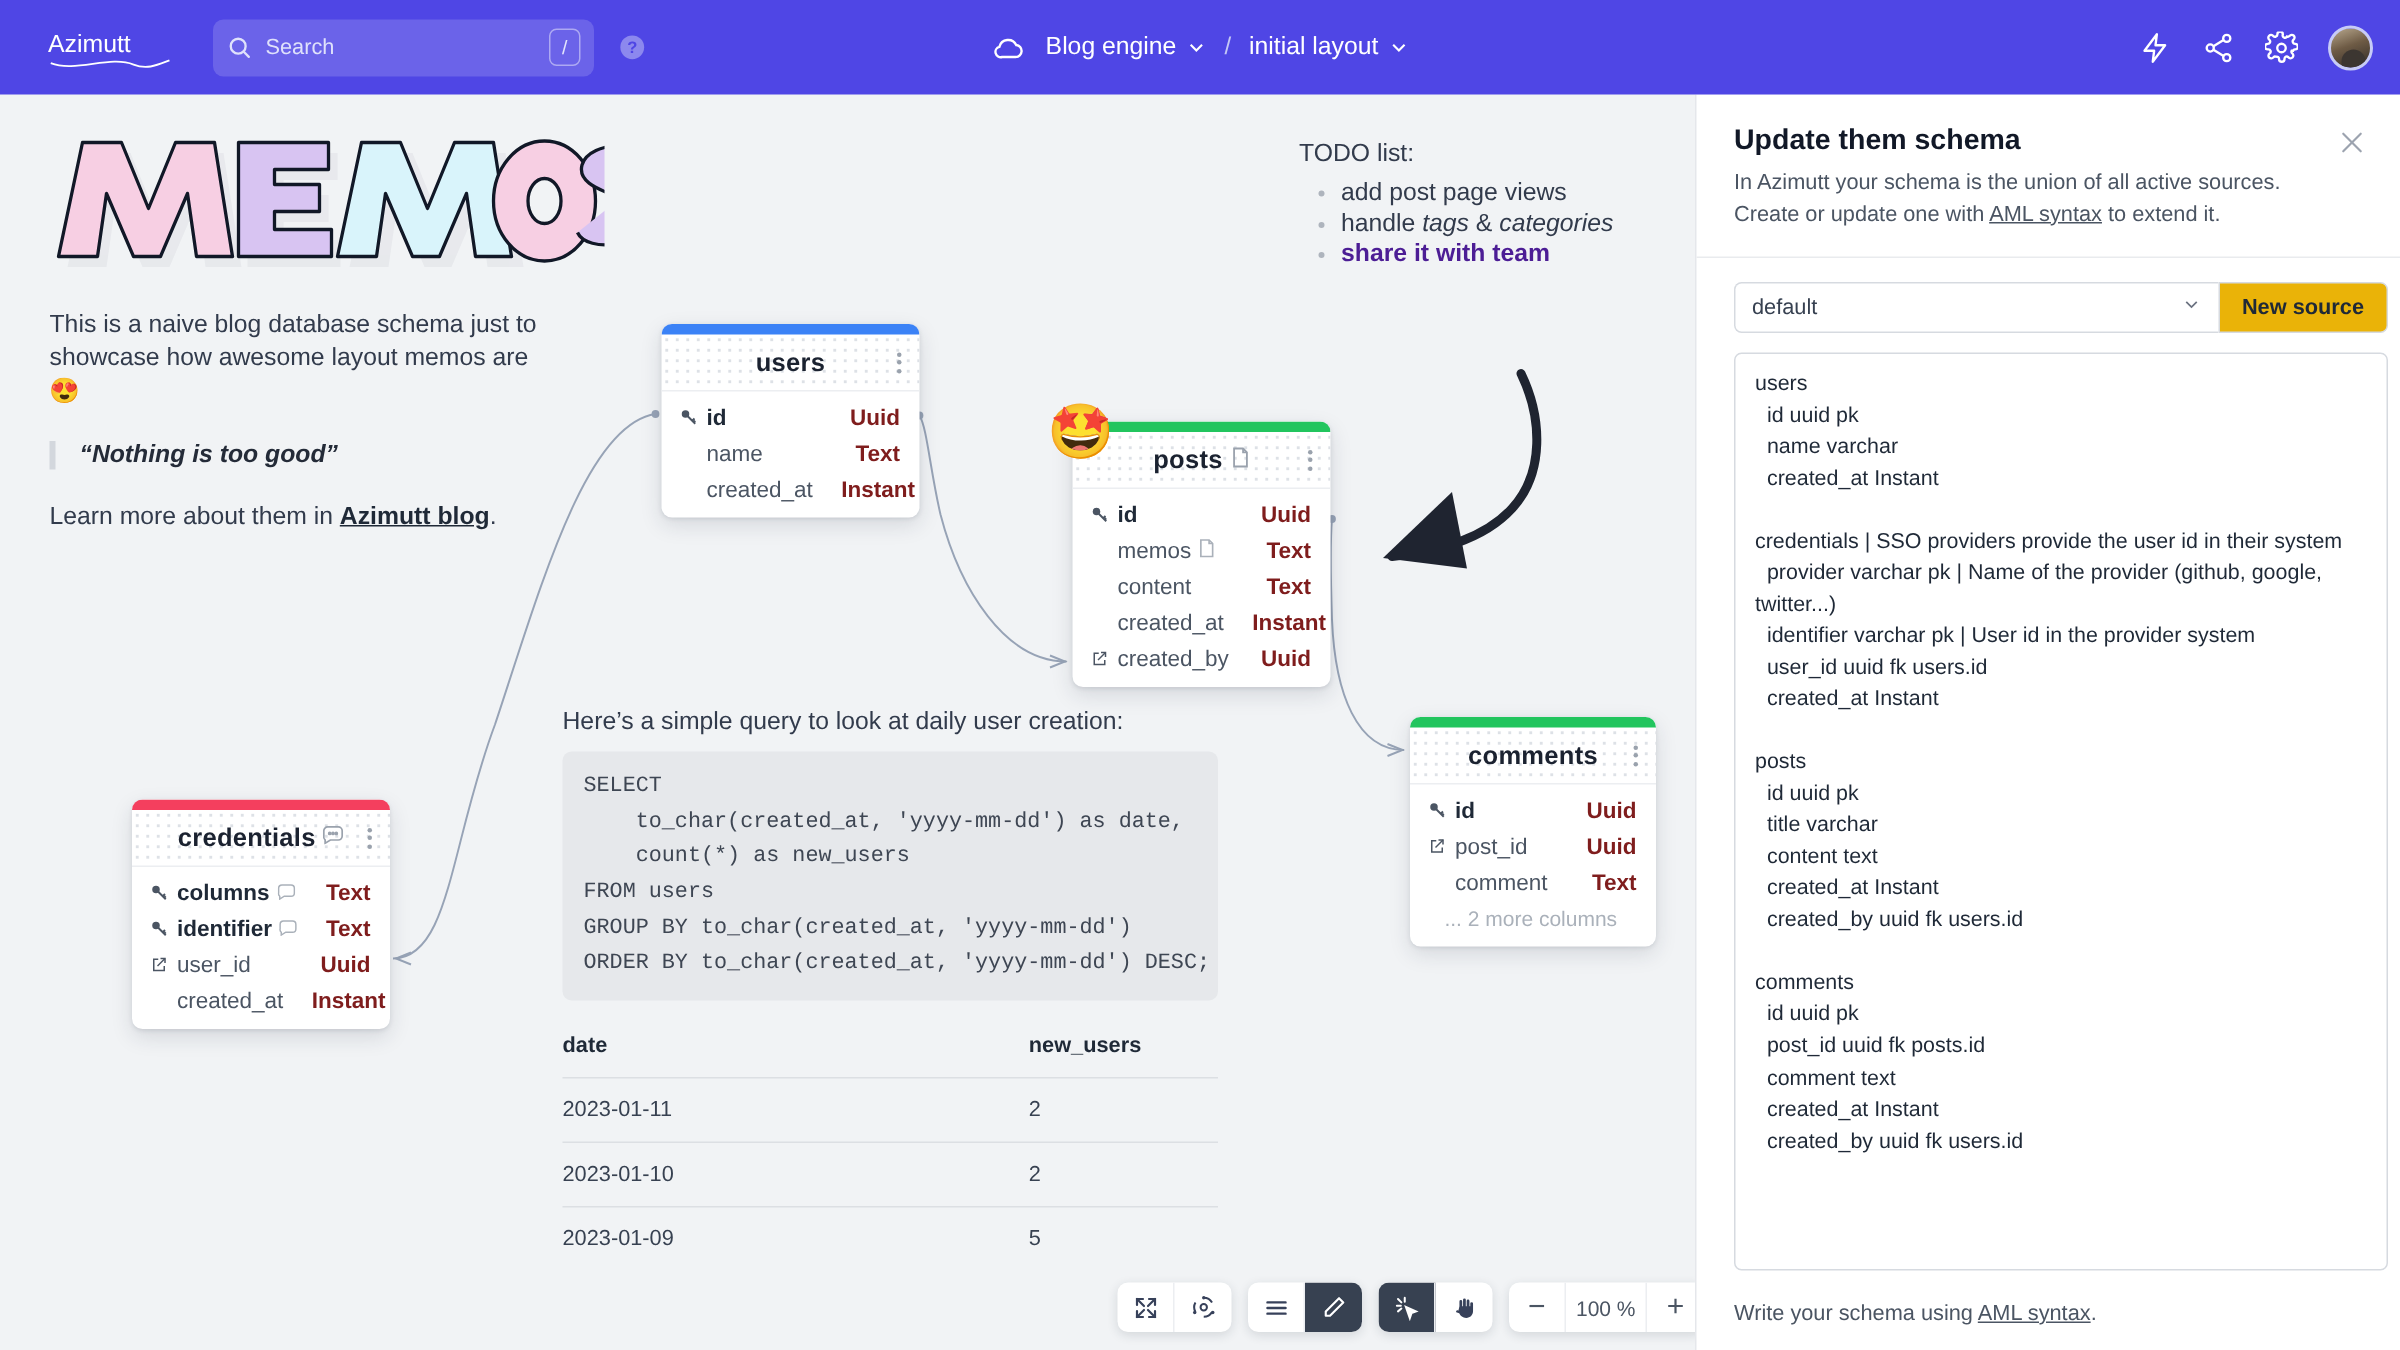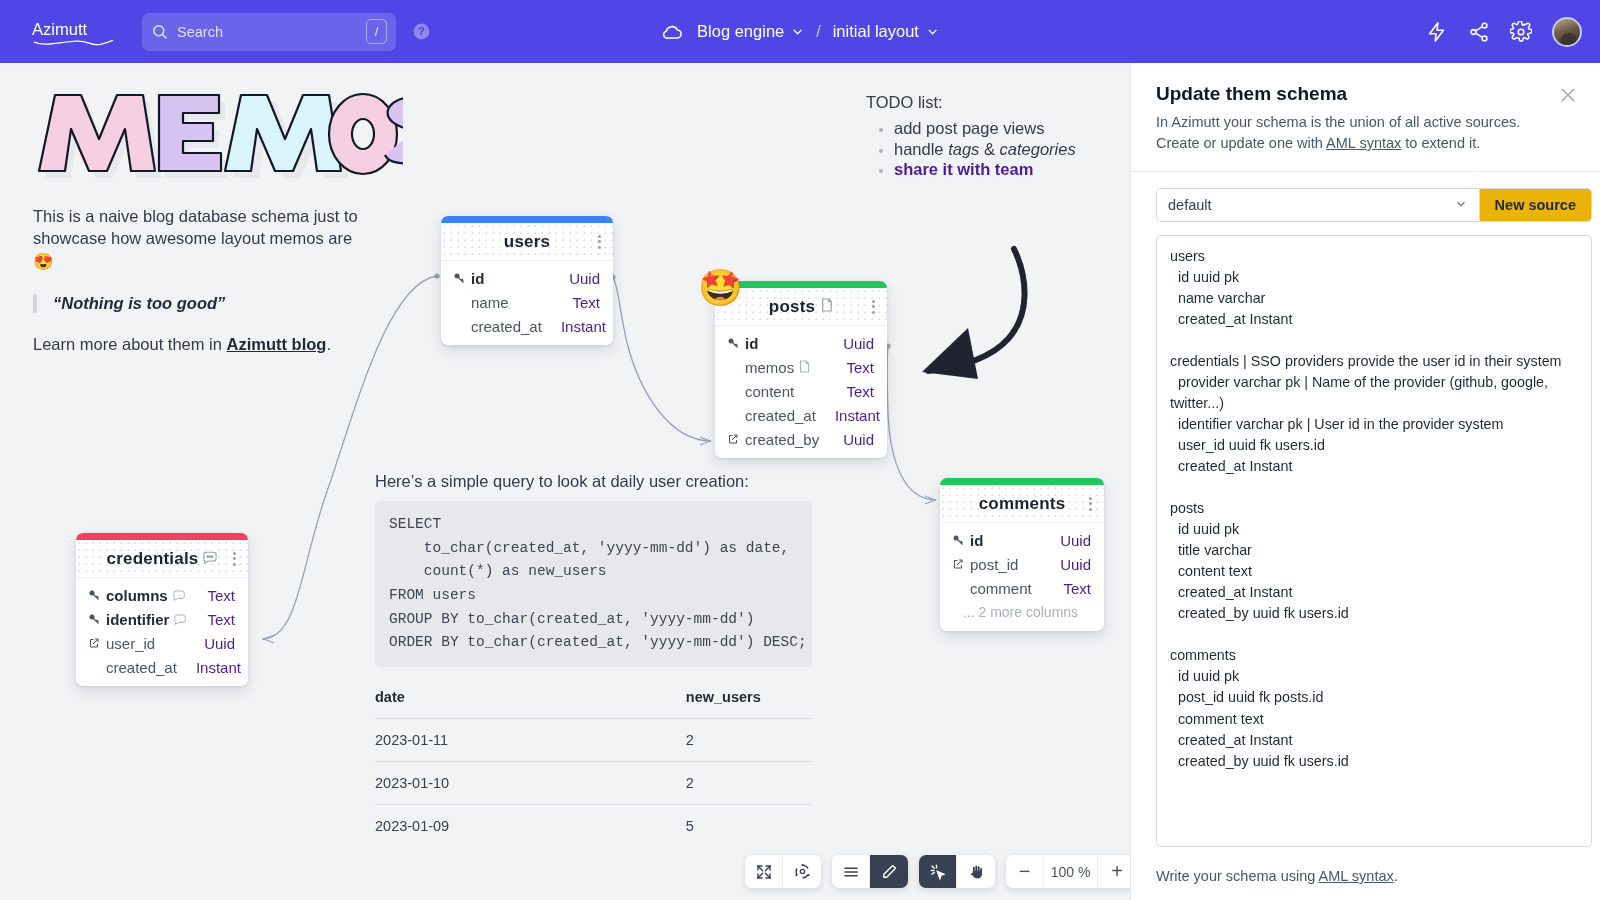--- a/index.html
+++ b/index.html
@@ -152,26 +152,26 @@
   }
   .kebab i { width: 3px; height: 3px; border-radius: 50%; background: #9aa2ad; display: block; }
   .cols { padding: 5px 0 7px 0; }
   .col {
     display: flex; align-items: center;
     height: 24px; padding: 0 13px 0 10px; gap: 5px;
   }
   .col .ic { width: 15px; display: flex; align-items:center; justify-content:center; flex:none; }
   .col .nm { color: #4b5563; white-space: nowrap; }
   .col .nm.pk { font-weight: bold; color: #1f2937; }
-  .col .ty { margin-left: auto; color: #4c1d95; padding-left: 14px; }
+  .col .ty { margin-left: auto; color: #7f1d1d; padding-left: 14px; font-weight: bold; }
   .col .more { color: #aab1ba; font-size: 14px; }
 
   #tbl-users      { left: 441px; top: 153px; width: 172px; }
   #tbl-posts      { left: 715px; top: 218px; width: 172px; }
-  #tbl-credentials{ left: 76px;  top: 470px; width: 172px; }
+  #tbl-credentials{ left: 88px;  top: 470px; width: 172px; }
   #tbl-comments   { left: 940px; top: 415px; width: 164px; }
 
   .emoji-badge {
     position: absolute; left: 698px; top: 207px;
     font-size: 36px; z-index: 6; line-height: 1;
   }
 
   
   .toolbar {
     position: absolute; left: 745px; bottom: 12px;

